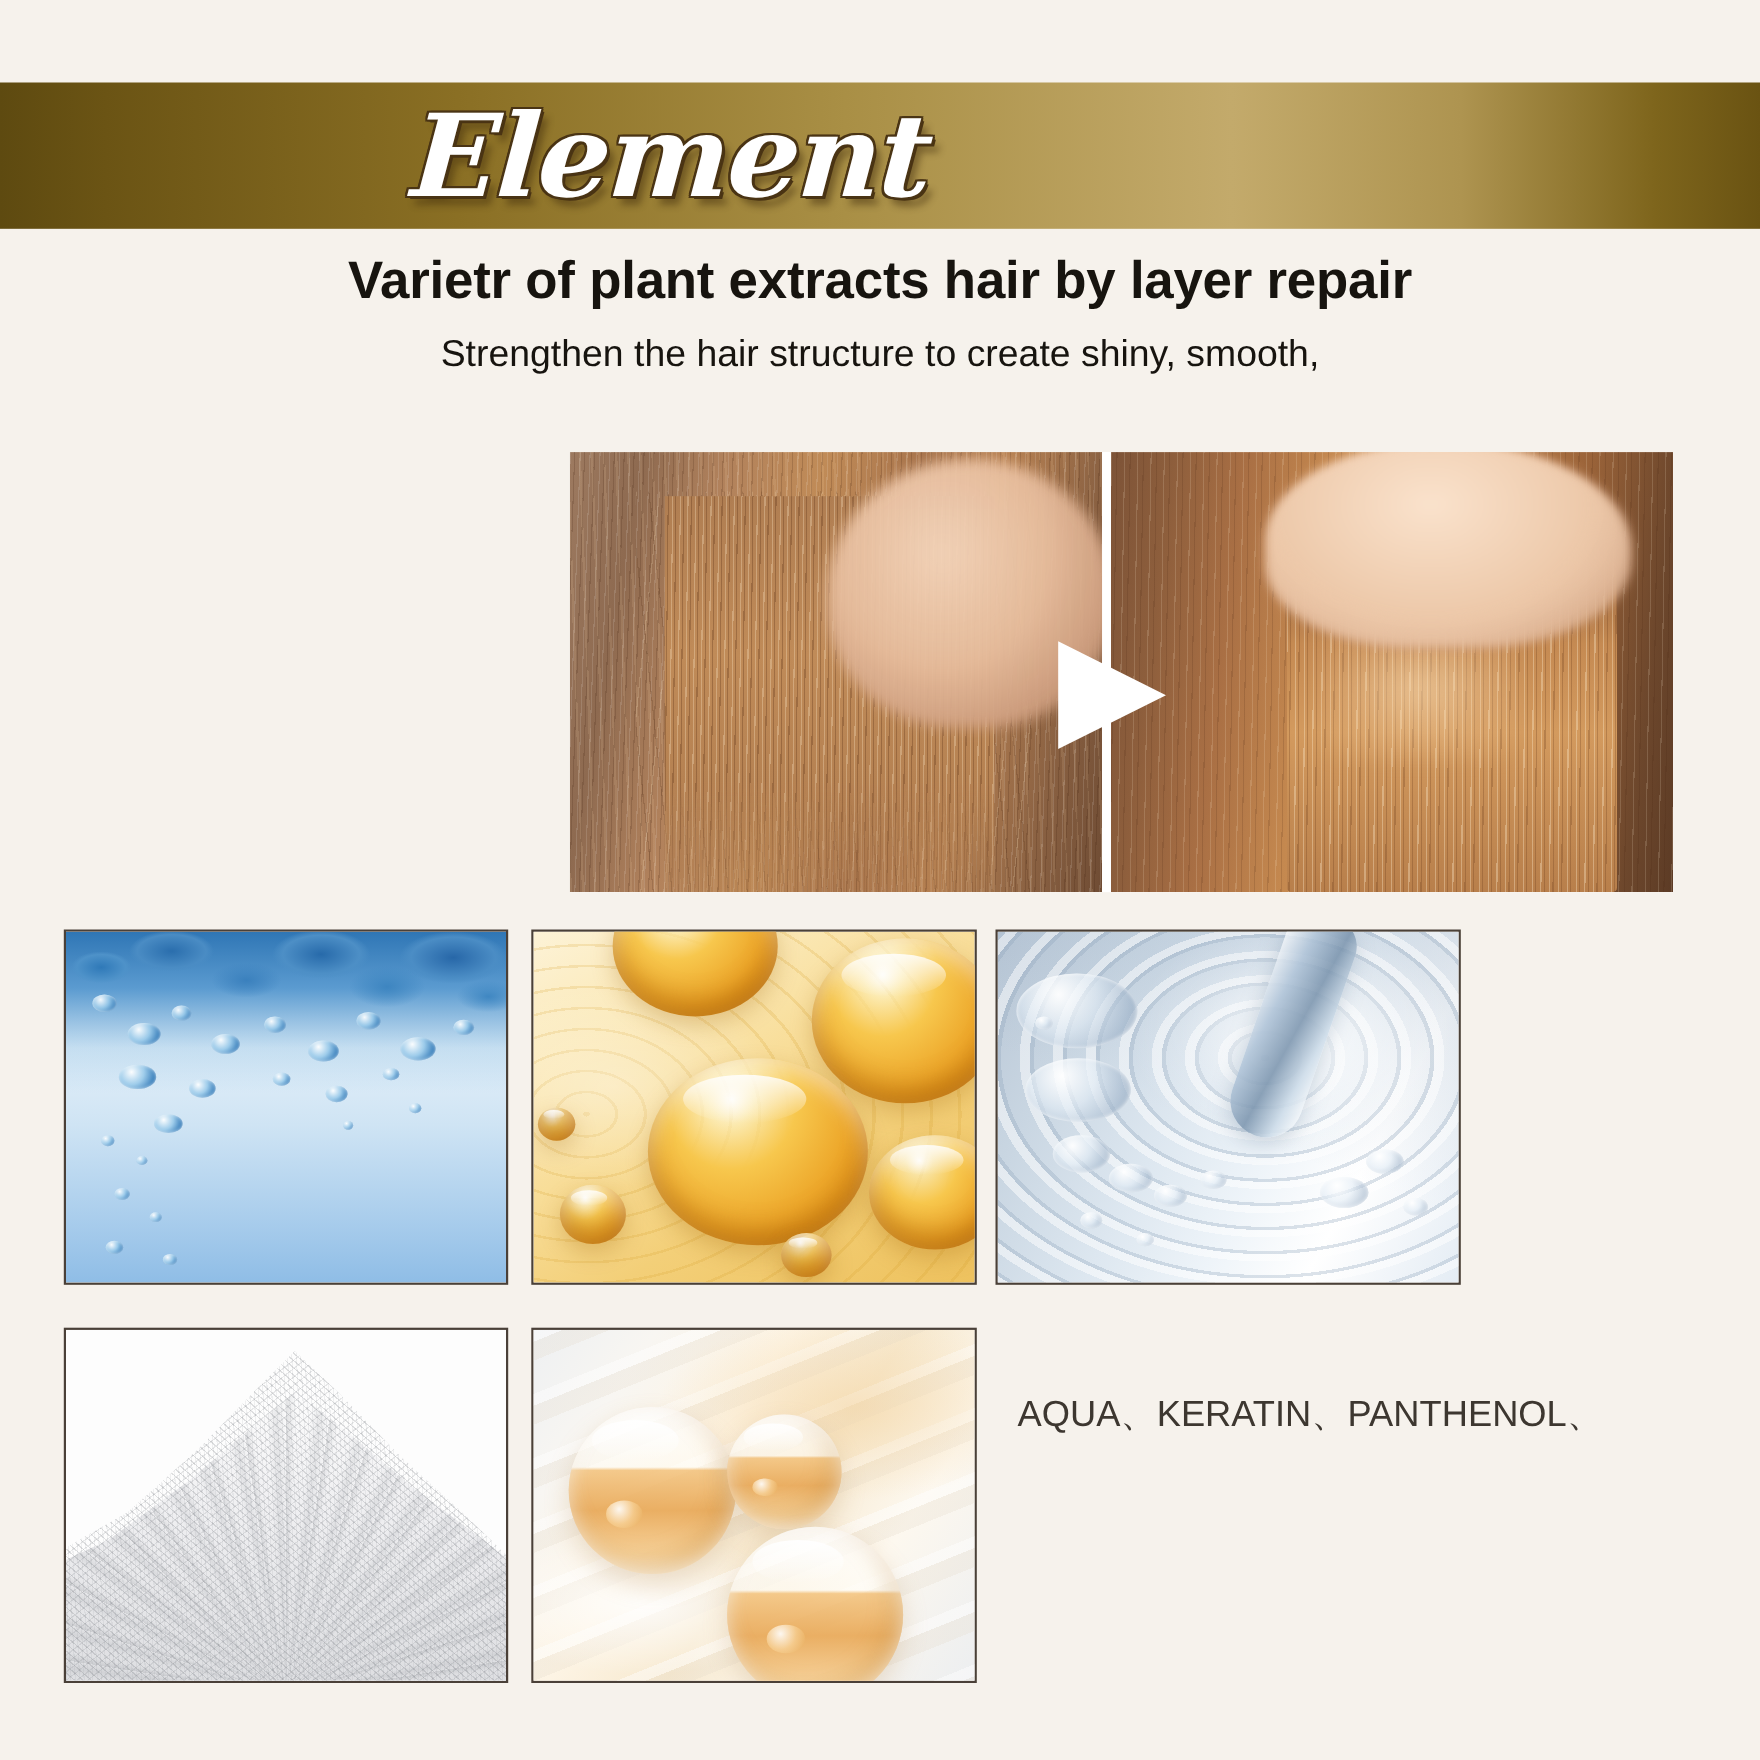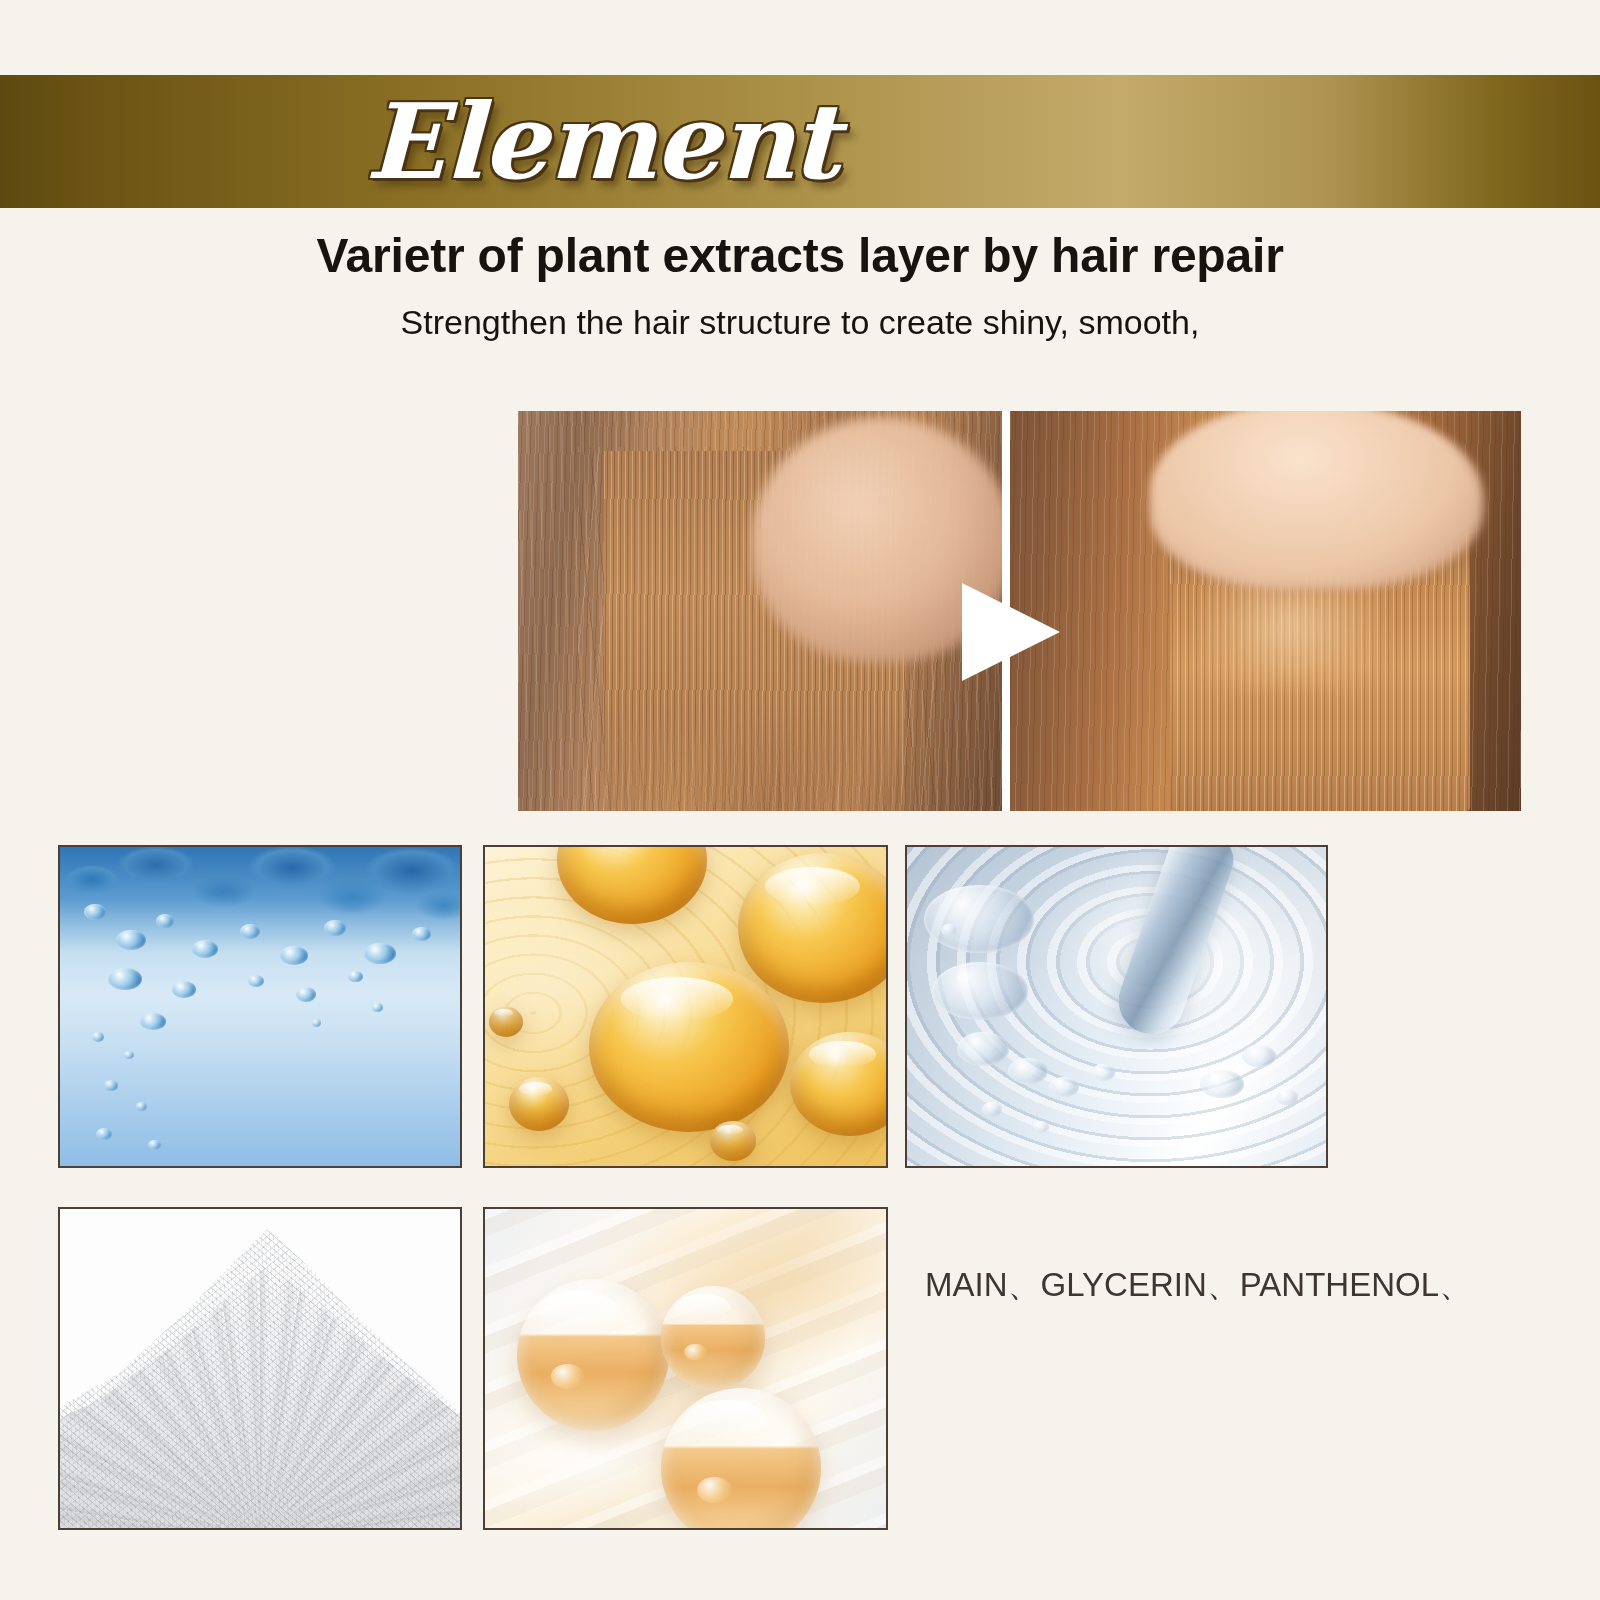--- a/index.html
+++ b/index.html
@@ -444,21 +444,21 @@
   }
   .ingredients-list span { display: block; }
 </style>
 </head>
 <body>
 
 <div class="banner">
   <div class="brand-wordmark">Element</div>
 </div>
 
-<div class="headline">Varietr of plant extracts layer by hair repair</div>
+<div class="headline">Varietr of plant extracts hair by layer repair</div>
 <div class="subline">
   <span>Strengthen the hair structure to create shiny, smooth,</span>
 </div>
 
 <div class="hair-panel">
 
   <div class="hair-shot before">
     <div class="strands"></div>
     <div class="frizz"></div>
     <div class="lock"></div>
@@ -546,15 +546,15 @@
 <div class="tile tile-spheres">
   <div class="bg-spheres"></div>
   <div class="pearl-swirl"></div>
   <div class="sphere" style="left:8%;  top:22%; width:152px; height:152px;"></div>
   <div class="sphere" style="left:44%; top:24%; width:104px; height:104px;"></div>
   <div class="sphere" style="left:44%; top:56%; width:160px; height:160px;"></div>
 </div>
 
 <div class="ingredients">
   <div class="ingredients-list">
-    <span>MAIN、GLYCERIN、PANTHENOL、</span>
+    <span>AQUA、KERATIN、PANTHENOL、</span>
   </div>
 </div>
 
 </body></html>

